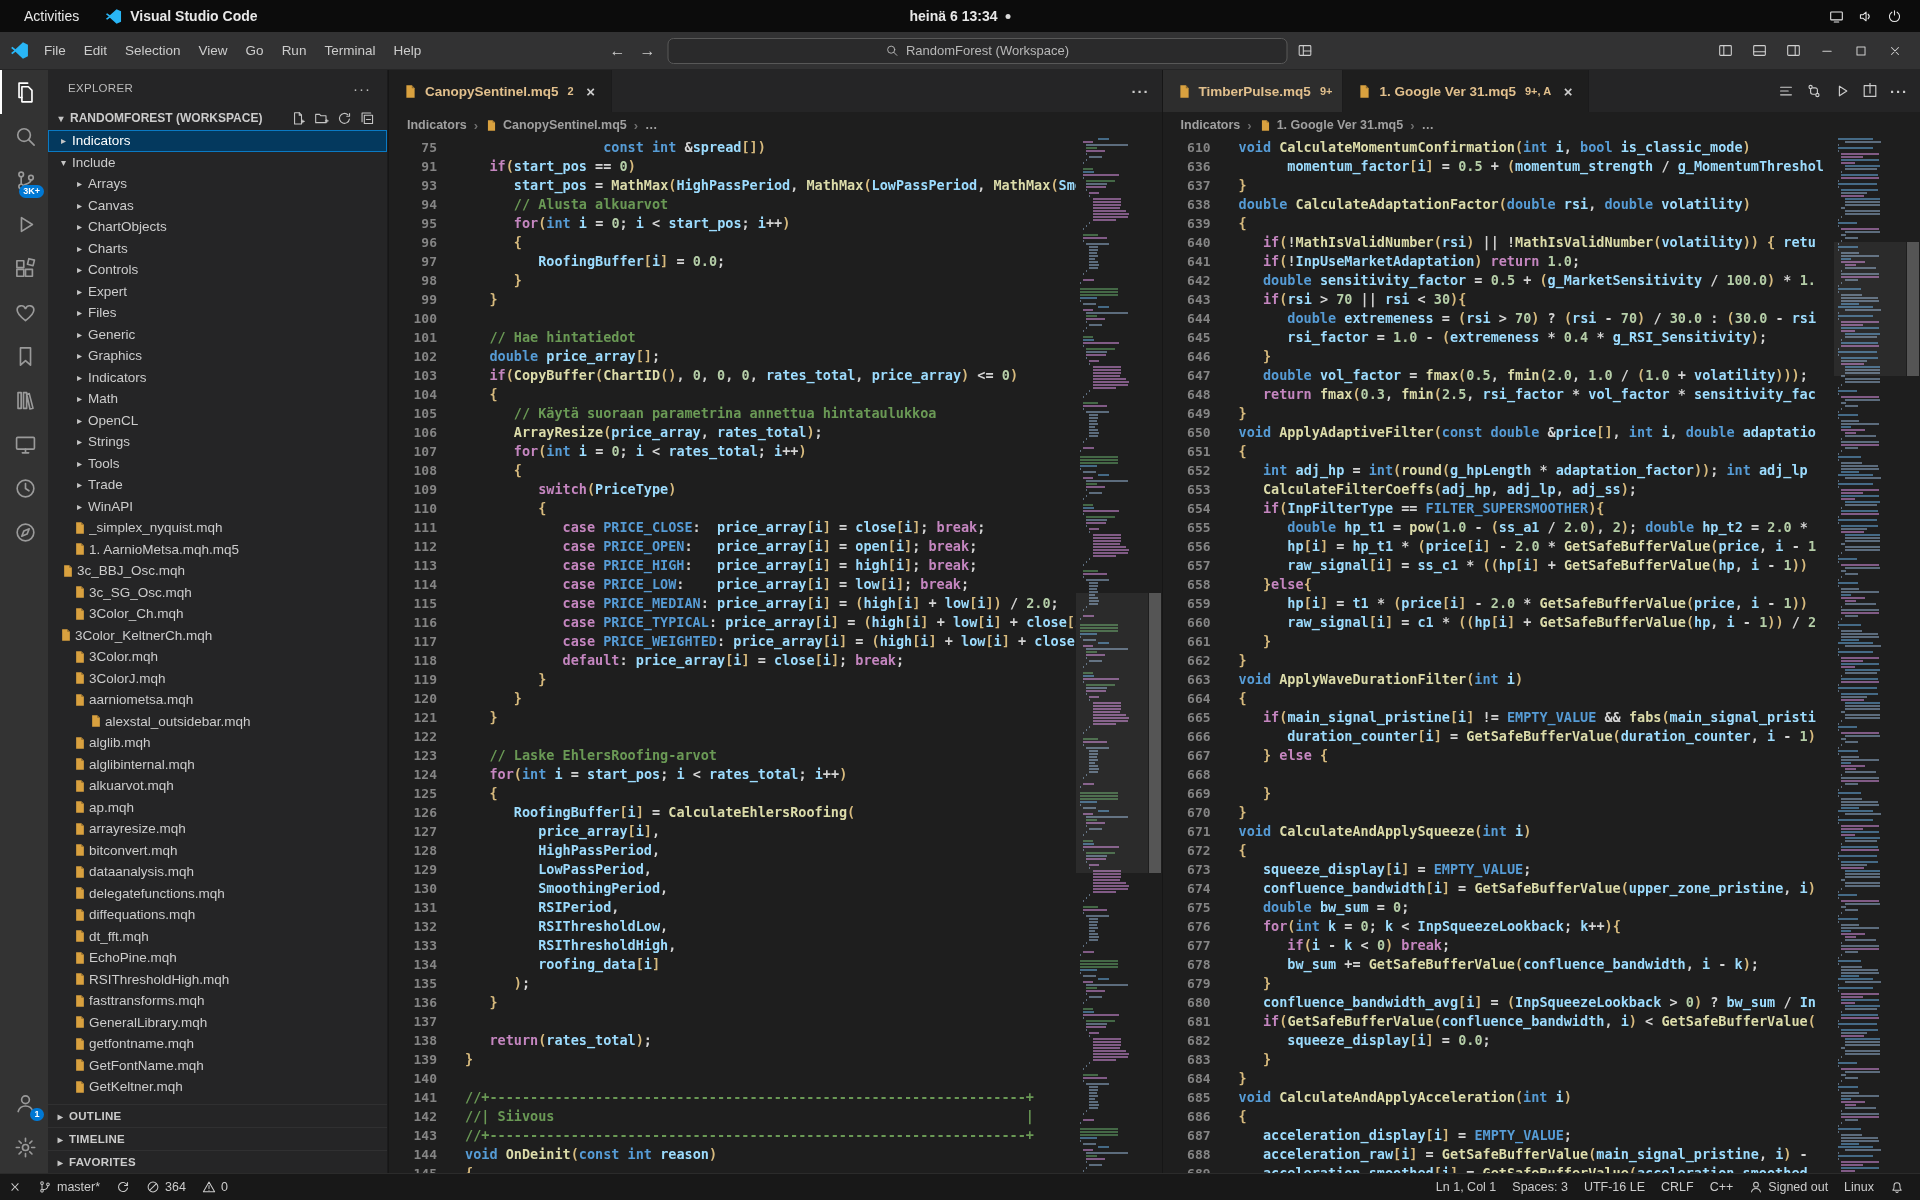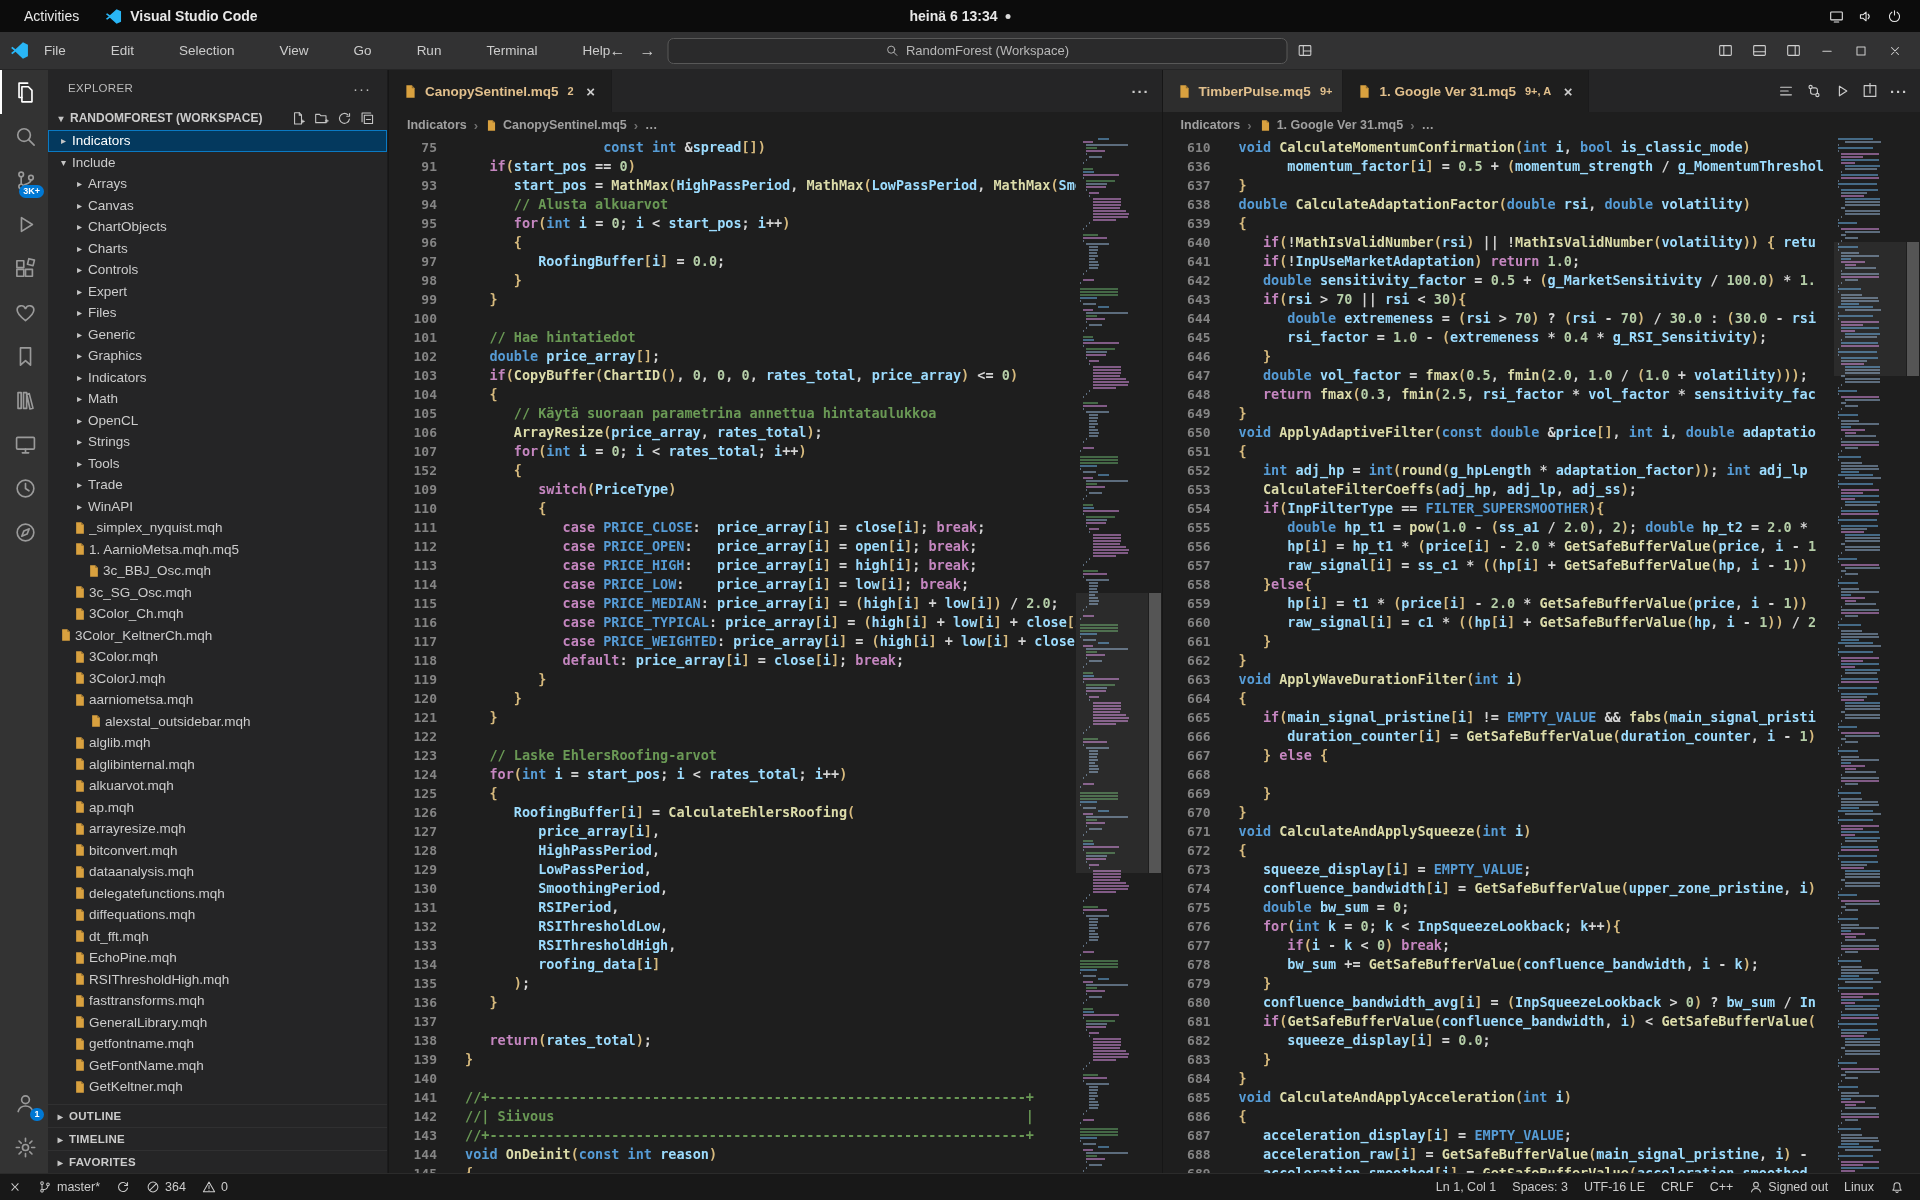--- a/index.html
+++ b/index.html
@@ -13,21 +13,21 @@
 .gb-left{display:flex;align-items:center;gap:18px;padding-left:16px;}
 .gb-activities{padding:3px 8px;border-radius:6px;cursor:pointer;}
 .gb-app{display:flex;align-items:center;gap:8px;font-weight:bold;}
 .gb-center{position:absolute;left:50%;transform:translateX(-50%);display:flex;align-items:center;gap:8px;font-weight:bold;cursor:pointer;}
 .notif-dot{width:5px;height:5px;border-radius:50%;background:#ffffff;opacity:.85;}
 .gb-right{margin-left:auto;display:flex;align-items:center;gap:14px;padding-right:18px;color:#e8e8e8;}
 
 
 .titlebar{height:38px;background:#323233;display:flex;align-items:center;color:#cccccc;font-size:13.5px;position:relative;flex:none;border-bottom:1px solid #252526;}
 .tb-logo{margin:0 6px 0 10px;}
-.menus{display:flex;gap:27px;}
+.menus{display:flex;}
 .menus span{padding:5px 9px;border-radius:5px;cursor:pointer;}
 .tb-center{position:absolute;left:50%;transform:translateX(-50%);display:flex;align-items:center;gap:10px;}
 .nav-ar{font-size:16px;color:#cccccc;cursor:pointer;padding:0 2px;}
 .command-center{width:620px;height:26px;background:#2a2a2b;border:1px solid #585858;border-radius:6px;display:flex;align-items:center;justify-content:center;gap:7px;color:#b8b8b8;font-size:13px;cursor:pointer;}
 .titlebar-right{position:absolute;right:10px;display:flex;align-items:center;gap:4px;}
 .titlebar-right .wbtn{width:30px;height:28px;display:flex;align-items:center;justify-content:center;border-radius:5px;color:#cfcfcf;cursor:pointer;}
 
 
 .main{flex:1;display:flex;min-height:0;}
 
@@ -427,21 +427,21 @@
           </div>
           <div class="trow" style="padding-left:22px">
             <span class="ficon">
               <svg width="14" height="14" viewBox="0 0 16 16">
                 <path d="M3.6 1.4h5.8l3 3v10.2H3.6z" fill="#d9a13f"></path>
                 <path d="M9.4 1.4v3h3z" fill="#8c6a2f"></path>
               </svg>
             </span>
             <span class="tlabel">1. AarnioMetsa.mqh.mq5</span>
           </div>
-          <div class="trow" style="padding-left:36px">
+          <div class="trow" style="padding-left:10px">
             <span class="ficon">
               <svg width="14" height="14" viewBox="0 0 16 16">
                 <path d="M3.6 1.4h5.8l3 3v10.2H3.6z" fill="#d9a13f"></path>
                 <path d="M9.4 1.4v3h3z" fill="#8c6a2f"></path>
               </svg>
             </span>
             <span class="tlabel">3c_BBJ_Osc.mqh</span>
           </div>
           <div class="trow" style="padding-left:22px">
             <span class="ficon">
@@ -723,21 +723,21 @@
               <div class="cl"><span class="ln">98</span><span class="lt">      <span class="tk-br">}</span></span></div>
               <div class="cl"><span class="ln">99</span><span class="lt">   <span class="tk-br">}</span></span></div>
               <div class="cl"><span class="ln">100</span><span class="lt"></span></div>
               <div class="cl"><span class="ln">101</span><span class="lt">   <span class="tk-com">// Hae hintatiedot</span></span></div>
               <div class="cl"><span class="ln">102</span><span class="lt">   <span class="tk-type">double</span> <span class="tk-var">price_array</span><span class="tk-br">[</span><span class="tk-br">]</span><span class="tk-pun">;</span></span></div>
               <div class="cl"><span class="ln">103</span><span class="lt">   <span class="tk-ctrl">if</span><span class="tk-br">(</span><span class="tk-fn">CopyBuffer</span><span class="tk-br">(</span><span class="tk-fn">ChartID</span><span class="tk-br">(</span><span class="tk-br">)</span><span class="tk-pun">,</span> <span class="tk-num">0</span><span class="tk-pun">,</span> <span class="tk-num">0</span><span class="tk-pun">,</span> <span class="tk-num">0</span><span class="tk-pun">,</span> <span class="tk-var">rates_total</span><span class="tk-pun">,</span> <span class="tk-var">price_array</span><span class="tk-br">)</span> <span class="tk-pun">&lt;</span><span class="tk-pun">=</span> <span class="tk-num">0</span><span class="tk-br">)</span></span></div>
               <div class="cl"><span class="ln">104</span><span class="lt">   <span class="tk-br">{</span></span></div>
               <div class="cl"><span class="ln">105</span><span class="lt">      <span class="tk-com">// Käytä suoraan parametrina annettua hintataulukkoa</span></span></div>
               <div class="cl"><span class="ln">106</span><span class="lt">      <span class="tk-fn">ArrayResize</span><span class="tk-br">(</span><span class="tk-var">price_array</span><span class="tk-pun">,</span> <span class="tk-var">rates_total</span><span class="tk-br">)</span><span class="tk-pun">;</span></span></div>
               <div class="cl"><span class="ln">107</span><span class="lt">      <span class="tk-ctrl">for</span><span class="tk-br">(</span><span class="tk-type">int</span> <span class="tk-var">i</span> <span class="tk-pun">=</span> <span class="tk-num">0</span><span class="tk-pun">;</span> <span class="tk-var">i</span> <span class="tk-pun">&lt;</span> <span class="tk-var">rates_total</span><span class="tk-pun">;</span> <span class="tk-var">i</span><span class="tk-pun">+</span><span class="tk-pun">+</span><span class="tk-br">)</span></span></div>
-              <div class="cl"><span class="ln">152</span><span class="lt">      <span class="tk-br">{</span></span></div>
+              <div class="cl"><span class="ln">108</span><span class="lt">      <span class="tk-br">{</span></span></div>
               <div class="cl"><span class="ln">109</span><span class="lt">         <span class="tk-ctrl">switch</span><span class="tk-br">(</span><span class="tk-var">PriceType</span><span class="tk-br">)</span></span></div>
               <div class="cl"><span class="ln">110</span><span class="lt">         <span class="tk-br">{</span></span></div>
               <div class="cl"><span class="ln">111</span><span class="lt">            <span class="tk-ctrl">case</span> <span class="tk-const">PRICE_CLOSE</span><span class="tk-pun">:</span>  <span class="tk-var">price_array</span><span class="tk-br">[</span><span class="tk-var">i</span><span class="tk-br">]</span> <span class="tk-pun">=</span> <span class="tk-var">close</span><span class="tk-br">[</span><span class="tk-var">i</span><span class="tk-br">]</span><span class="tk-pun">;</span> <span class="tk-ctrl">break</span><span class="tk-pun">;</span></span></div>
               <div class="cl"><span class="ln">112</span><span class="lt">            <span class="tk-ctrl">case</span> <span class="tk-const">PRICE_OPEN</span><span class="tk-pun">:</span>   <span class="tk-var">price_array</span><span class="tk-br">[</span><span class="tk-var">i</span><span class="tk-br">]</span> <span class="tk-pun">=</span> <span class="tk-var">open</span><span class="tk-br">[</span><span class="tk-var">i</span><span class="tk-br">]</span><span class="tk-pun">;</span> <span class="tk-ctrl">break</span><span class="tk-pun">;</span></span></div>
               <div class="cl"><span class="ln">113</span><span class="lt">            <span class="tk-ctrl">case</span> <span class="tk-const">PRICE_HIGH</span><span class="tk-pun">:</span>   <span class="tk-var">price_array</span><span class="tk-br">[</span><span class="tk-var">i</span><span class="tk-br">]</span> <span class="tk-pun">=</span> <span class="tk-var">high</span><span class="tk-br">[</span><span class="tk-var">i</span><span class="tk-br">]</span><span class="tk-pun">;</span> <span class="tk-ctrl">break</span><span class="tk-pun">;</span></span></div>
               <div class="cl"><span class="ln">114</span><span class="lt">            <span class="tk-ctrl">case</span> <span class="tk-const">PRICE_LOW</span><span class="tk-pun">:</span>    <span class="tk-var">price_array</span><span class="tk-br">[</span><span class="tk-var">i</span><span class="tk-br">]</span> <span class="tk-pun">=</span> <span class="tk-var">low</span><span class="tk-br">[</span><span class="tk-var">i</span><span class="tk-br">]</span><span class="tk-pun">;</span> <span class="tk-ctrl">break</span><span class="tk-pun">;</span></span></div>
               <div class="cl"><span class="ln">115</span><span class="lt">            <span class="tk-ctrl">case</span> <span class="tk-const">PRICE_MEDIAN</span><span class="tk-pun">:</span> <span class="tk-var">price_array</span><span class="tk-br">[</span><span class="tk-var">i</span><span class="tk-br">]</span> <span class="tk-pun">=</span> <span class="tk-br">(</span><span class="tk-var">high</span><span class="tk-br">[</span><span class="tk-var">i</span><span class="tk-br">]</span> <span class="tk-pun">+</span> <span class="tk-var">low</span><span class="tk-br">[</span><span class="tk-var">i</span><span class="tk-br">]</span><span class="tk-br">)</span> <span class="tk-pun">/</span> <span class="tk-num">2.0</span><span class="tk-pun">;</span></span></div>
               <div class="cl"><span class="ln">116</span><span class="lt">            <span class="tk-ctrl">case</span> <span class="tk-const">PRICE_TYPICAL</span><span class="tk-pun">:</span> <span class="tk-var">price_array</span><span class="tk-br">[</span><span class="tk-var">i</span><span class="tk-br">]</span> <span class="tk-pun">=</span> <span class="tk-br">(</span><span class="tk-var">high</span><span class="tk-br">[</span><span class="tk-var">i</span><span class="tk-br">]</span> <span class="tk-pun">+</span> <span class="tk-var">low</span><span class="tk-br">[</span><span class="tk-var">i</span><span class="tk-br">]</span> <span class="tk-pun">+</span> <span class="tk-var">close</span><span class="tk-br">[</span><span class="tk-var">i</span></span></div>
               <div class="cl"><span class="ln">117</span><span class="lt">            <span class="tk-ctrl">case</span> <span class="tk-const">PRICE_WEIGHTED</span><span class="tk-pun">:</span> <span class="tk-var">price_array</span><span class="tk-br">[</span><span class="tk-var">i</span><span class="tk-br">]</span> <span class="tk-pun">=</span> <span class="tk-br">(</span><span class="tk-var">high</span><span class="tk-br">[</span><span class="tk-var">i</span><span class="tk-br">]</span> <span class="tk-pun">+</span> <span class="tk-var">low</span><span class="tk-br">[</span><span class="tk-var">i</span><span class="tk-br">]</span> <span class="tk-pun">+</span> <span class="tk-var">close</span><span class="tk-br">[</span></span></div>
               <div class="cl"><span class="ln">118</span><span class="lt">            <span class="tk-ctrl">default</span><span class="tk-pun">:</span> <span class="tk-var">price_array</span><span class="tk-br">[</span><span class="tk-var">i</span><span class="tk-br">]</span> <span class="tk-pun">=</span> <span class="tk-var">close</span><span class="tk-br">[</span><span class="tk-var">i</span><span class="tk-br">]</span><span class="tk-pun">;</span> <span class="tk-ctrl">break</span><span class="tk-pun">;</span></span></div>

